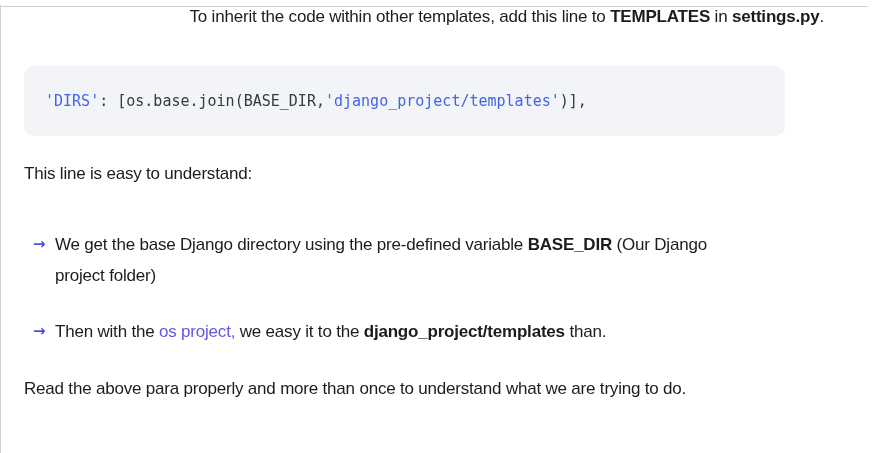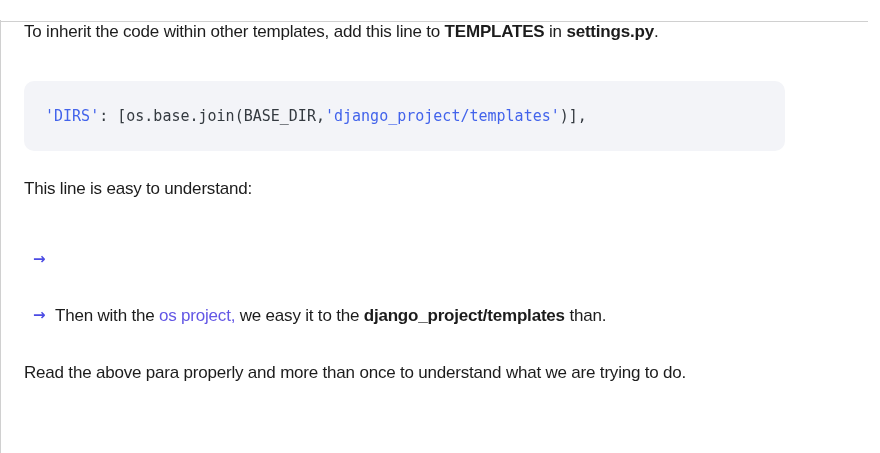--- a/index.html
+++ b/index.html
@@ -19,21 +19,21 @@
     background:var(--page-bg);
     color:var(--text);
     font-family:"Liberation Sans",sans-serif;
     overflow:hidden;
   }
   .page{position:relative;width:880px;height:453px;}
   .rule-top{position:absolute;top:1px;left:0;width:868px;height:1px;background:var(--rule);}
   .rule-left{position:absolute;top:0;left:0;width:1px;height:453px;background:var(--rule);}
   .content{padding:0 40px 0 24px;}
   p{margin:0;font-size:17px;letter-spacing:-0.2px;line-height:24px;}
-  .intro{margin-top:20px;max-width:800px;}
+  .intro{margin-top:5px;max-width:800px;text-align:right;}
   b,strong{font-weight:700;}
   .codeblock{
     margin-top:37px;
     width:761px;
     background:var(--code-bg);
     border-radius:10px;
     padding:24px 21px;
     font-family:"DejaVu Sans Mono","Liberation Mono",monospace;
     font-size:15px;
     line-height:22px;
@@ -76,20 +76,21 @@
     <p class="intro"><span>To inherit the code within other templates, add this line to </span><strong>TEMPLATES</strong><span> in </span><strong>settings.py</strong><span>.</span></p>
 
     <div class="codeblock"><span class="tok-str">'DIRS'</span><span>: [os.base.join(BASE_DIR,</span><span class="tok-str">'django_project/templates'</span><span>)],</span></div>
 
     <p class="subheading">This line is easy to understand:</p>
 
     <div class="bullet-list">
 
       <div class="bullet-item">
         <span class="bullet-marker">→</span>
+        <span class="bullet-text"><span>We get the base Django directory using the pre-defined variable </span><strong>BASE_DIR</strong><span> (Our Django project folder)</span></span>
       </div>
 
       <div class="bullet-item">
         <span class="bullet-marker">→</span>
         <span class="bullet-text"><span>Then with the </span><a class="inline-link">os project,</a><span> we easy it to the </span><strong>django_project/templates</strong><span> than.</span></span>
       </div>
 
     </div>
 
     <p class="outro">Read the above para properly and more than once to understand what we are trying to do.</p>

